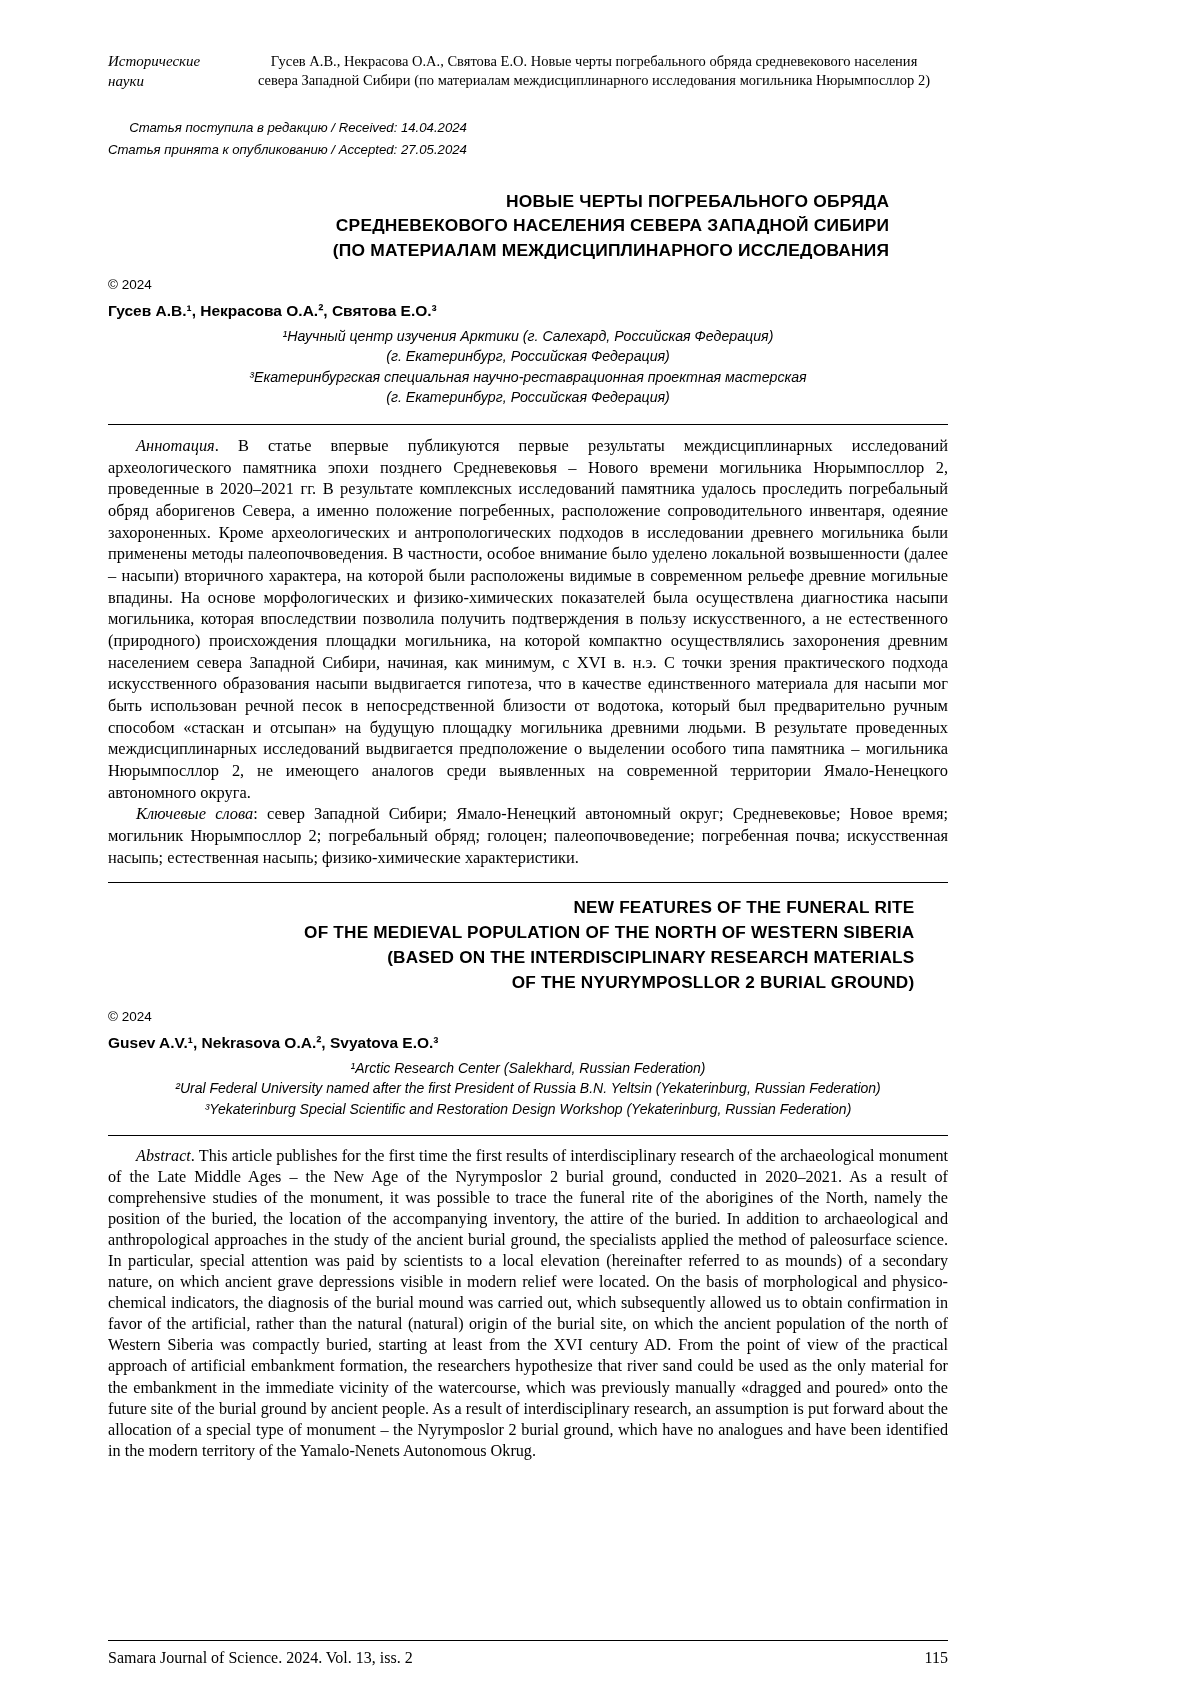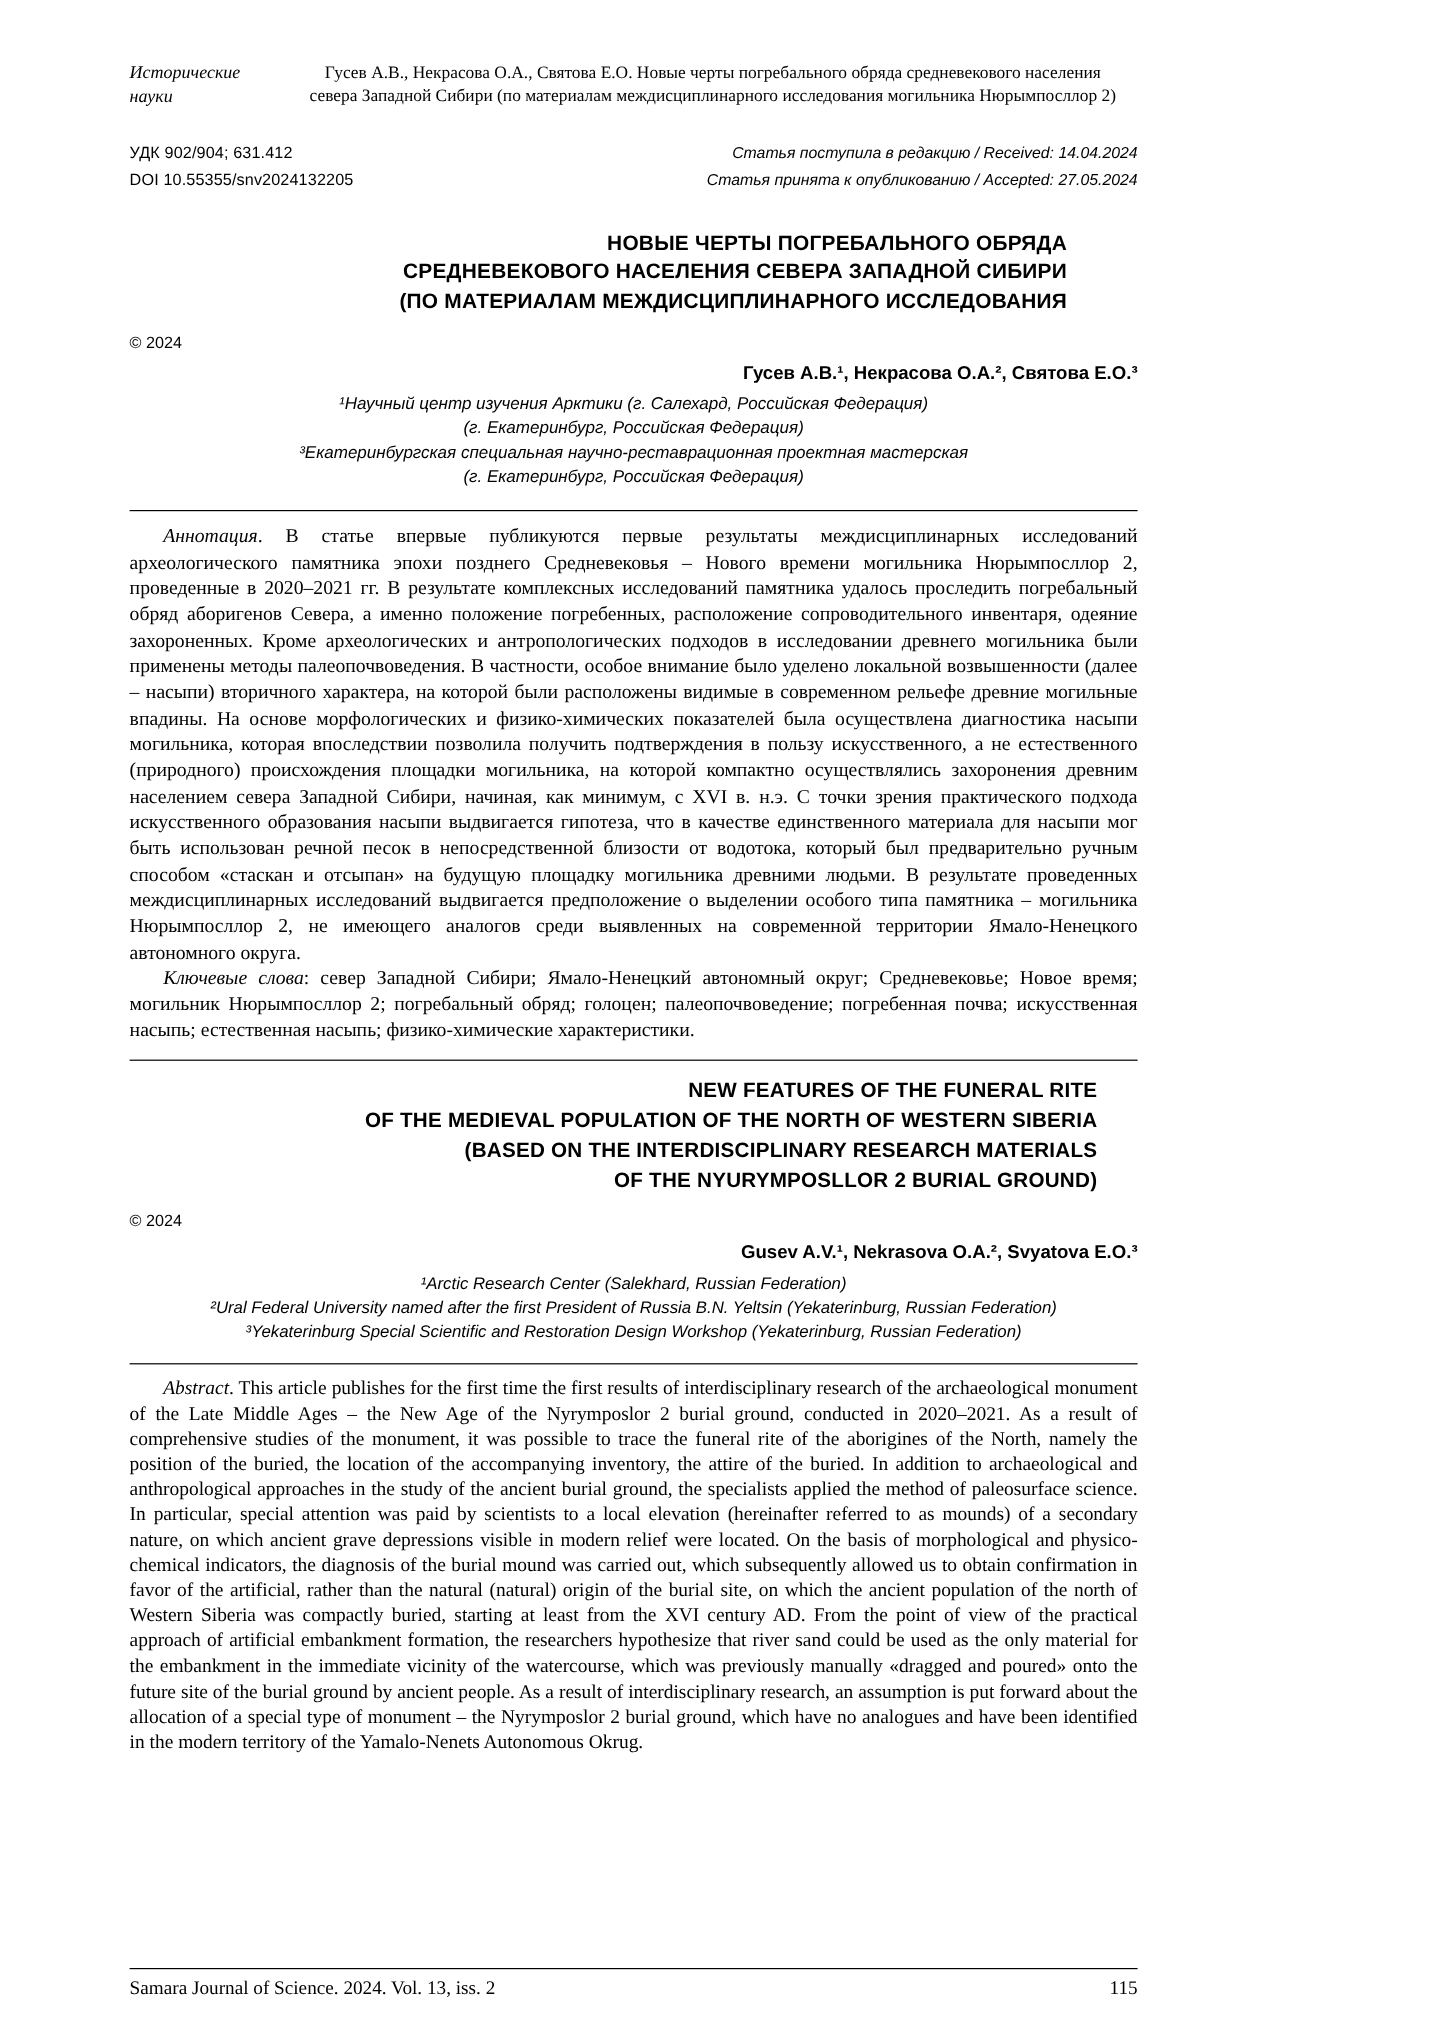--- a/index.html
+++ b/index.html
@@ -73,21 +73,21 @@
     margin: 0 auto 8px auto;
     width: 86%;
   }
   .copyright {
     font-family: "Liberation Sans", sans-serif;
     font-size: 13.5px;
     margin-top: 14px;
     margin-bottom: 10px;
   }
   .authors {
-    text-align: right;
+    text-align: left;
     font-family: "Liberation Sans", sans-serif;
     font-weight: bold;
     font-size: 15.5px;
     margin-bottom: 6px;
   }
   .affil {
     text-align: center;
     font-family: "Liberation Sans", sans-serif;
     font-style: italic;
     font-size: 14.2px;
@@ -148,24 +148,20 @@
       <div>Исторические</div>
       <div>науки</div>
     </div>
     <div class="runhead-right">
       <div>Гусев А.В., Некрасова О.А., Святова Е.О. Новые черты погребального обряда средневекового населения</div>
       <div>севера Западной Сибири (по материалам междисциплинарного исследования могильника Нюрымпосллор 2)</div>
     </div>
   </div>
 
   <div class="meta-row">
-    <div class="meta-left">
-      <div>УДК 902/904; 631.412</div>
-      <div>DOI 10.55355/snv2024132205</div>
-    </div>
     <div class="meta-right">
       <div>Статья поступила в редакцию / Received: 14.04.2024</div>
       <div>Статья принята к опубликованию / Accepted: 27.05.2024</div>
     </div>
   </div>
 
   <div class="title-block">
     <div>НОВЫЕ ЧЕРТЫ ПОГРЕБАЛЬНОГО ОБРЯДА</div>
     <div>СРЕДНЕВЕКОВОГО НАСЕЛЕНИЯ СЕВЕРА ЗАПАДНОЙ СИБИРИ</div>
     <div>(ПО МАТЕРИАЛАМ МЕЖДИСЦИПЛИНАРНОГО ИССЛЕДОВАНИЯ</div>

